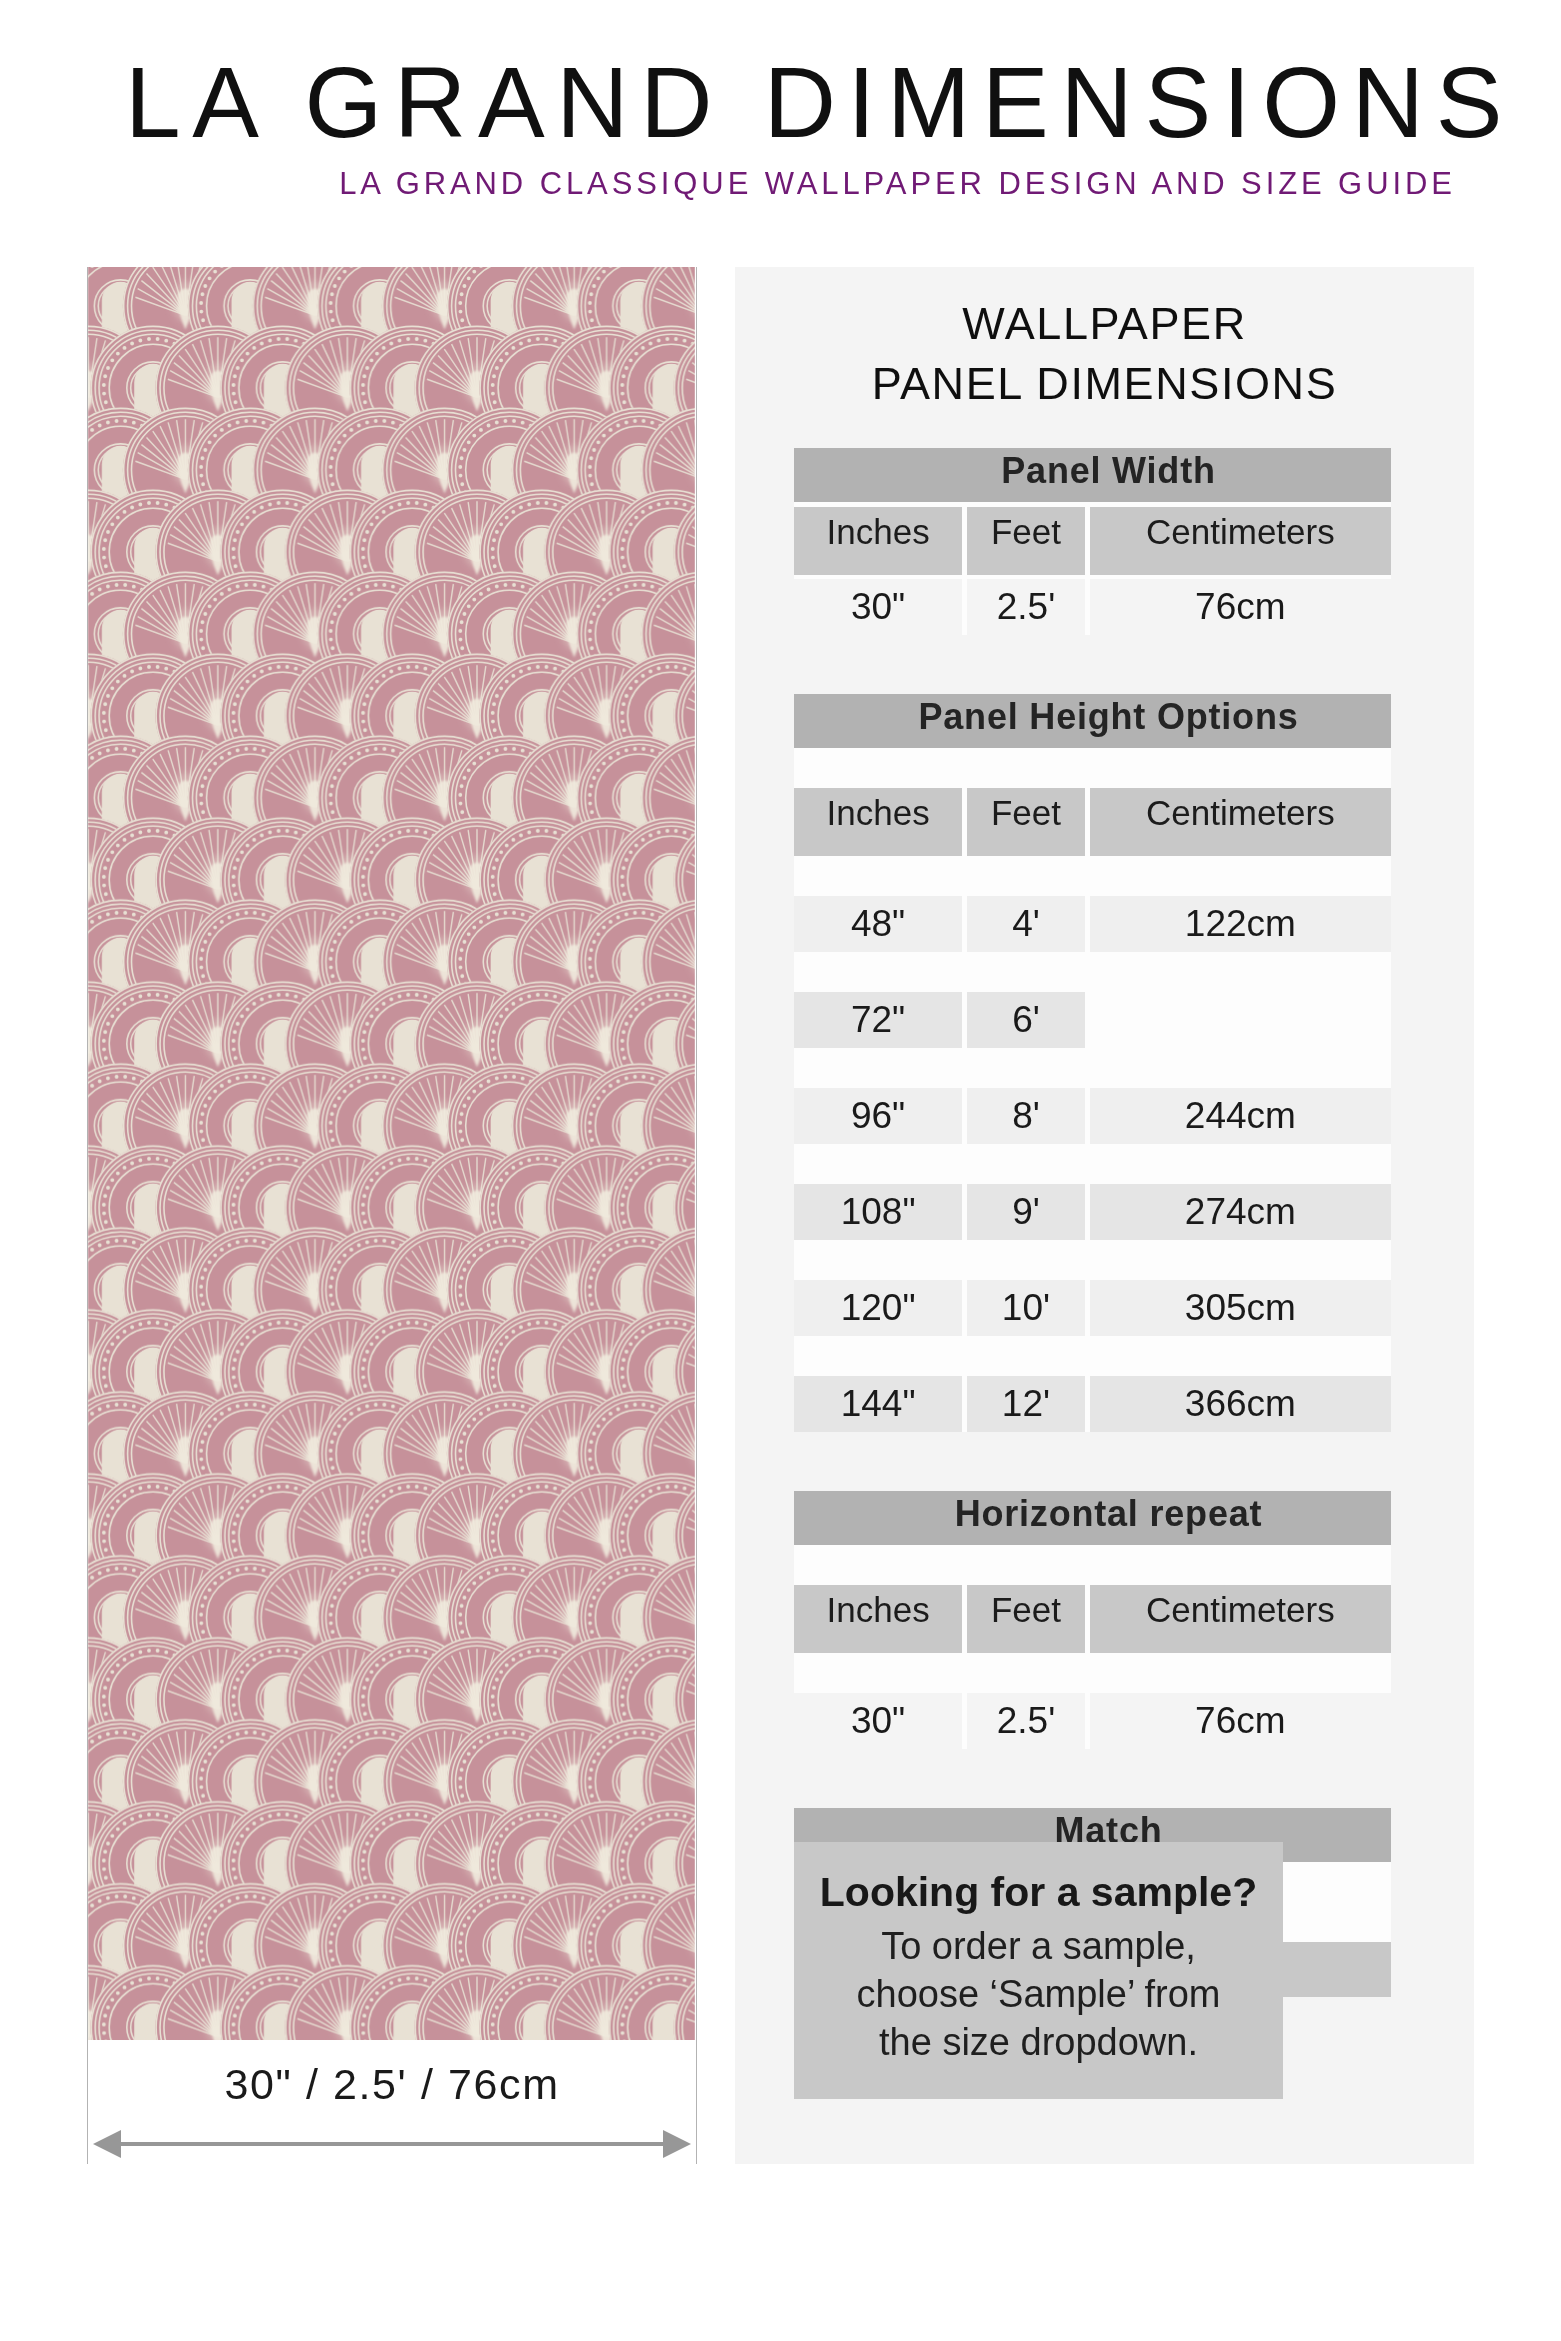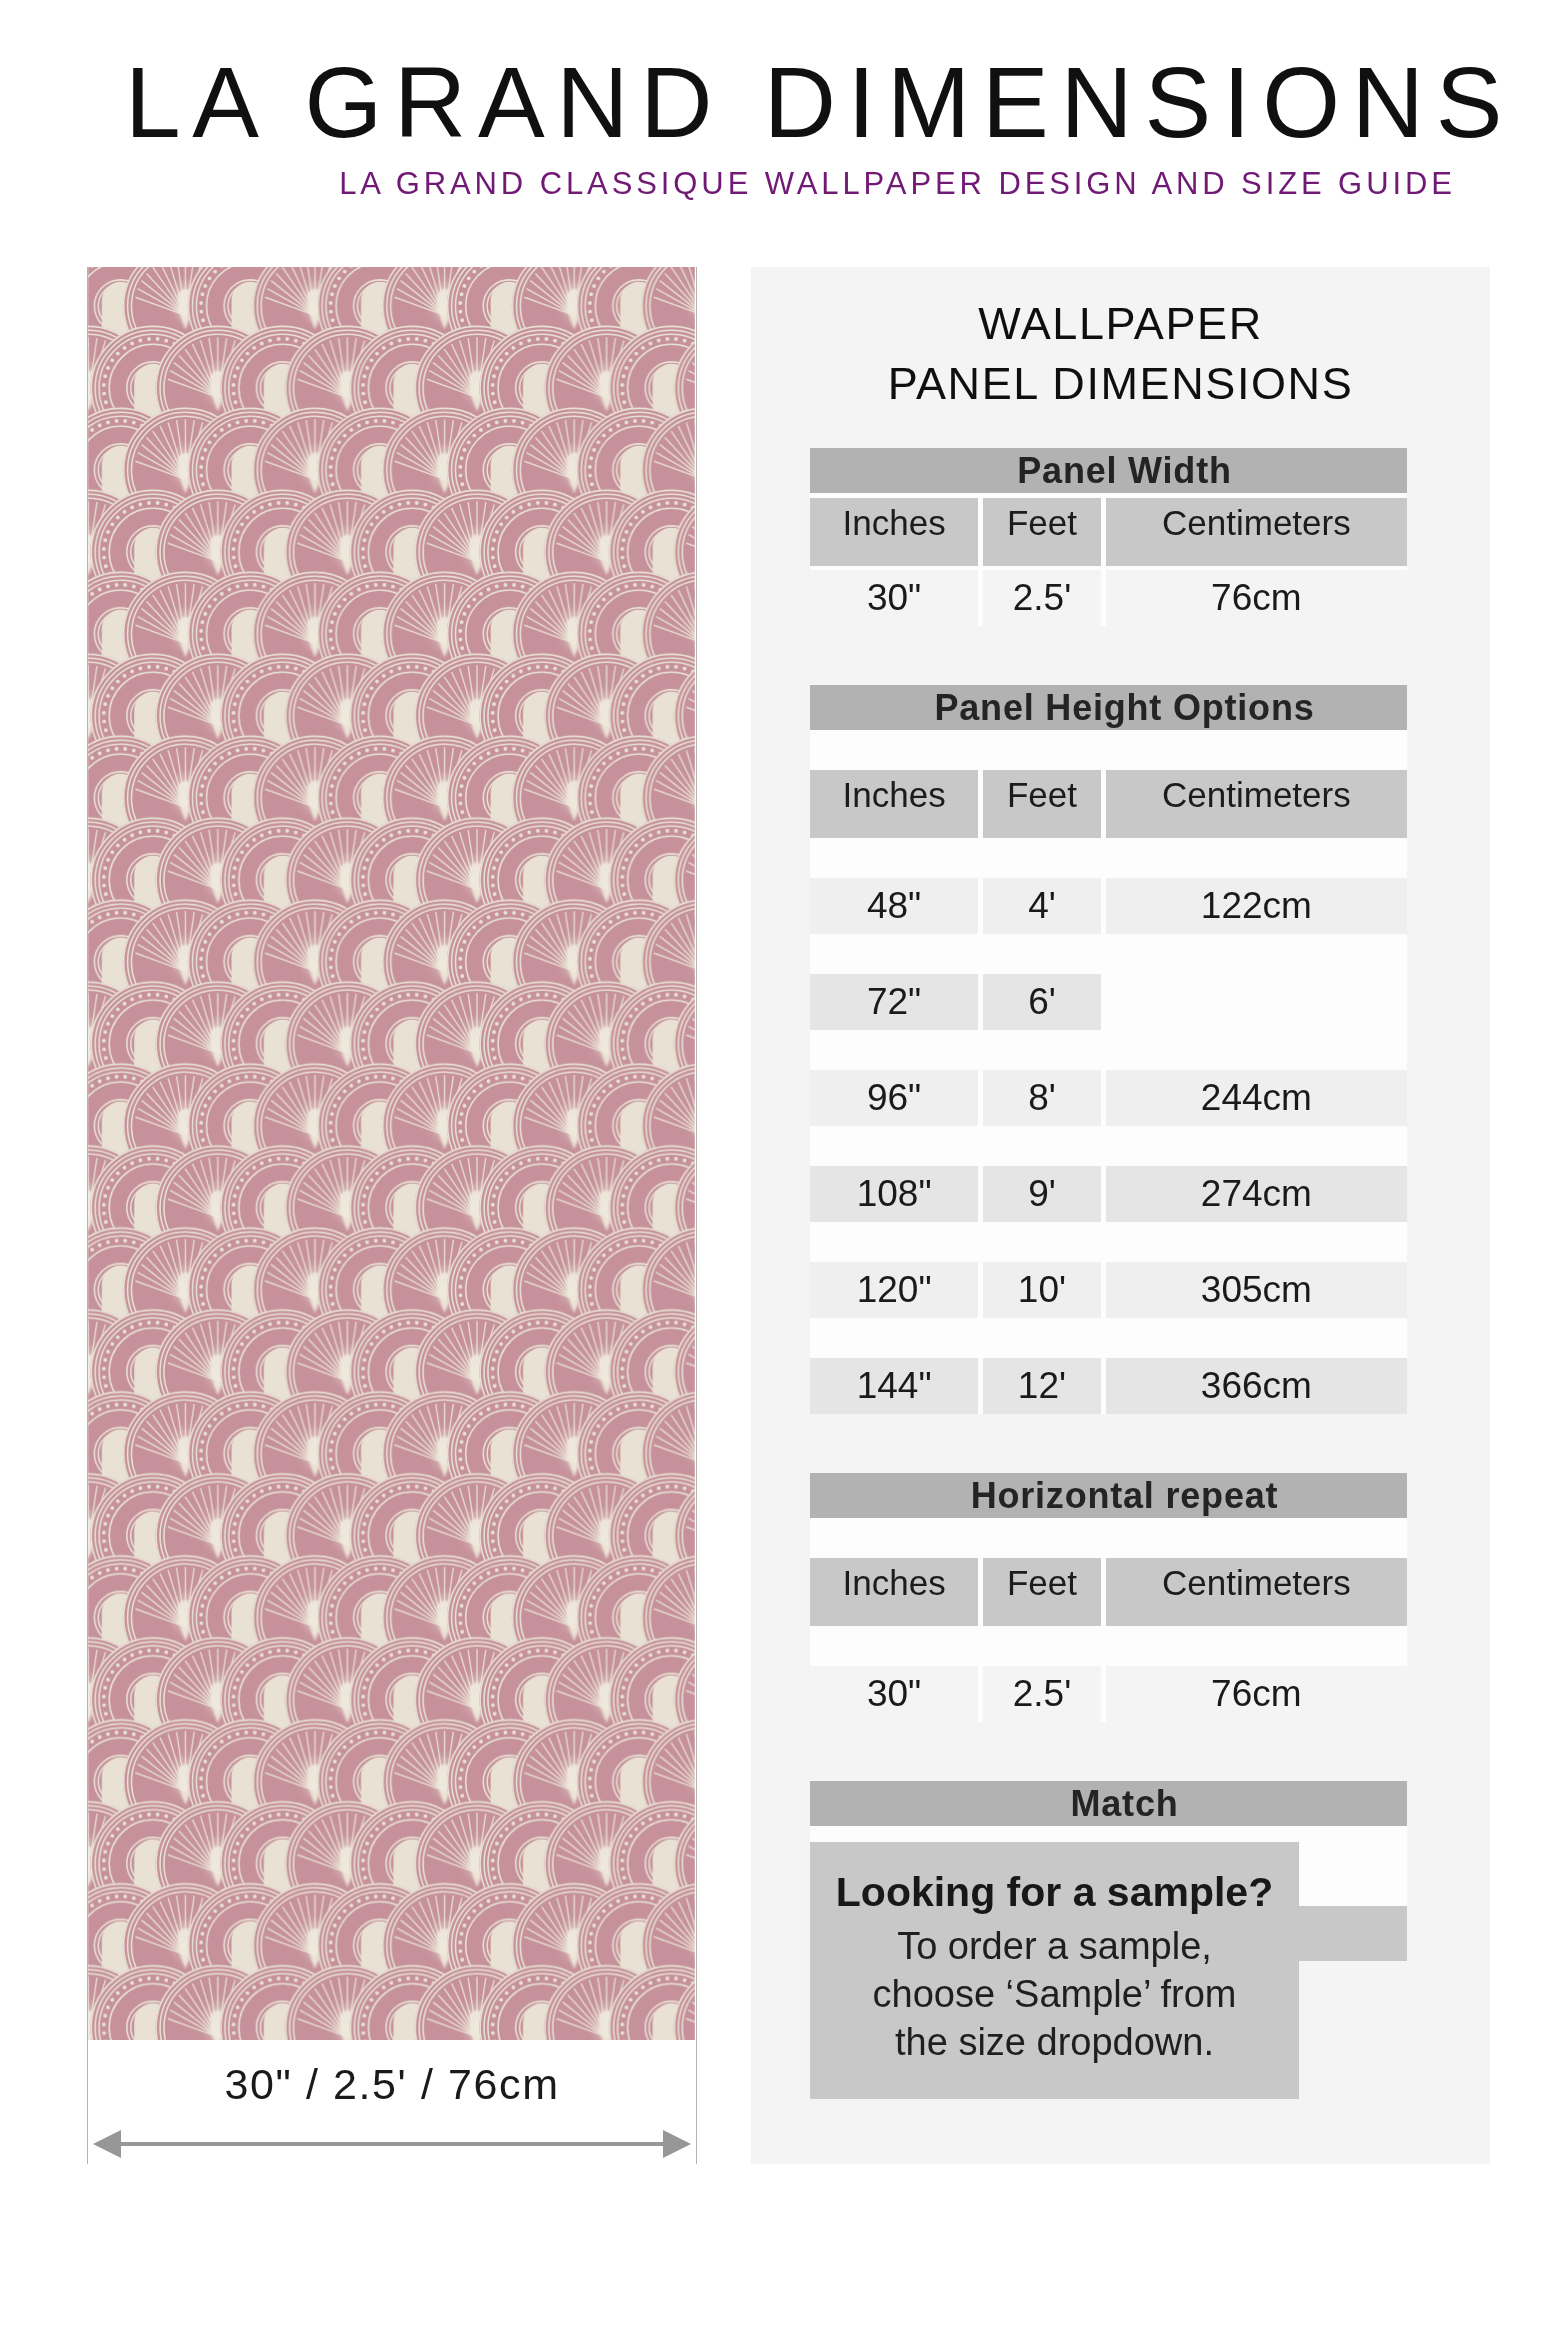--- a/index.html
+++ b/index.html
@@ -18,27 +18,27 @@
   .measure-label{margin-top:20px;text-align:center;font-size:43px;font-weight:300;
     letter-spacing:1.6px;color:#1a1a1a;}
   .measure-arrow{position:relative;height:30px;margin:20px 3.1px 0 3.1px;}
   .arrow-line{position:absolute;left:22px;right:22px;top:12.5px;height:4.7px;background:#979797;}
   .arrow-head-l{position:absolute;left:1.6px;top:0.8px;width:0;height:0;
     border-top:14px solid transparent;border-bottom:14px solid transparent;border-right:28px solid #979797;}
   .arrow-head-r{position:absolute;right:1.6px;top:0.8px;width:0;height:0;
     border-top:14px solid transparent;border-bottom:14px solid transparent;border-left:28px solid #979797;}
 
   
-  .dims-panel{position:absolute;left:751px;top:267px;width:739px;height:1897px;background:#f4f4f4;}
+  .dims-panel{position:absolute;left:735px;top:267px;width:739px;height:1897px;background:#f4f4f4;}
   .dims-heading{margin:0;padding-top:26.5px;text-align:center;font-size:45px;line-height:60px;
     font-weight:300;letter-spacing:1.6px;color:#0f0f0f;}
   .tables{position:absolute;left:59px;top:181px;width:597px;}
   .section{background:#fdfdfd;display:flex;flex-direction:column;row-gap:4.7px;}
   .section + .section{margin-top:59px;gap:40px;}
-  .bar{background:#b2b2b2;height:45px;line-height:45px;text-align:center;
+  .bar{background:#b2b2b2;height:54px;line-height:45px;text-align:center;
     font-size:36px;font-weight:bold;color:#242424;letter-spacing:0.8px;padding-left:32px;}
   .cols,.trow{display:grid;grid-template-columns:28.2fr 19.8fr 50.5fr;column-gap:4.7px;}
   .colcell{background:#c8c8c8;height:68px;line-height:50px;text-align:center;
     font-size:35px;font-weight:300;color:#1c1c1c;}
   .vcell{height:56px;line-height:56px;text-align:center;font-size:37px;font-weight:300;color:#1a1a1a;}
   .vcell.plain{background:#f4f4f4;}
   .vcell.stripe-a{background:#efefef;}
   .vcell.stripe-b{background:#e5e5e5;}
   .fullrow{background:#c8c8c8;height:55px;line-height:55px;text-align:center;
     font-size:37px;font-weight:300;color:#1a1a1a;margin-top:40px;}

